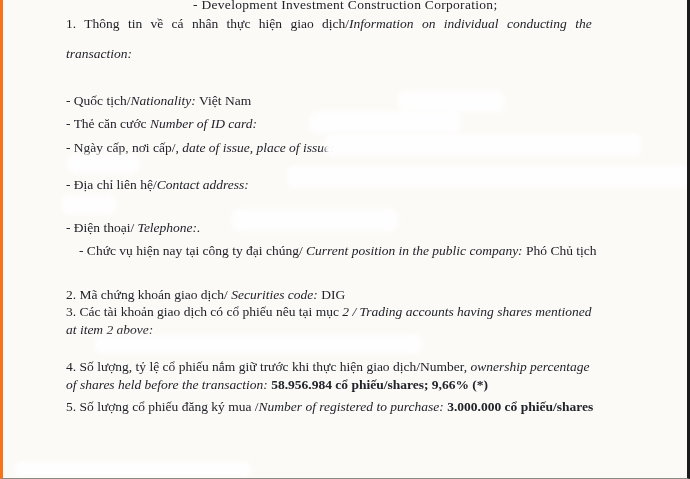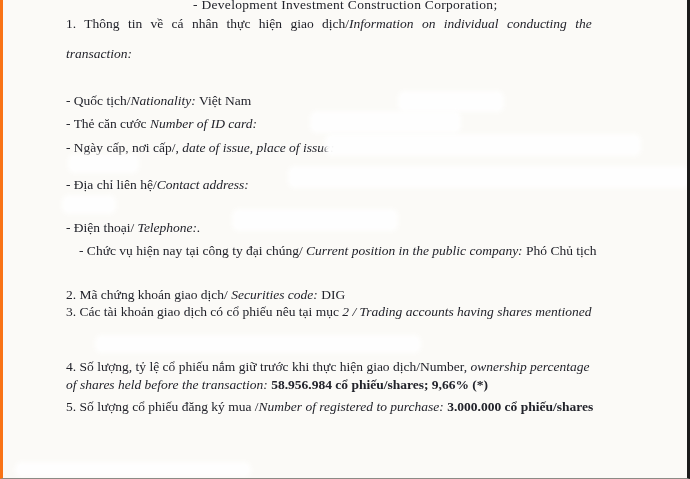--- a/index.html
+++ b/index.html
@@ -96,20 +96,23 @@
     <span>- Chức vụ hiện nay tại công ty đại chúng/ </span><span class="it">Current position in the public company: </span><span>Phó Chủ tịch</span>
   </div>
 
   <div class="line l-sec2">
     <span>2. Mã chứng khoán giao dịch/ </span><span class="it">Securities code: </span><span>DIG</span>
   </div>
 
   <div class="line l-sec3a">
     <span>3. Các tài khoản giao dịch có cổ phiếu nêu tại mục </span><span class="it">2 / Trading accounts having shares mentioned</span>
   </div>
+  <div class="line l-sec3b1">
+    <span class="it">at item 2 above:</span>
+  </div>
 
   <div class="line l-sec4a">
     <span>4. Số lượng, tỷ lệ cổ phiếu nắm giữ trước khi thực hiện giao dịch/Number, </span><span class="it">ownership percentage</span>
   </div>
   <div class="line l-sec4b">
     <span class="it">of shares held before the transaction: </span><span class="b">58.956.984 cổ phiếu/shares; 9,66% (*)</span>
   </div>
 
   <div class="line l-sec5">
     <span>5. Số lượng cổ phiếu đăng ký mua /</span><span class="it">Number of registered to purchase: </span><span class="b">3.000.000 cổ phiếu/shares</span>

